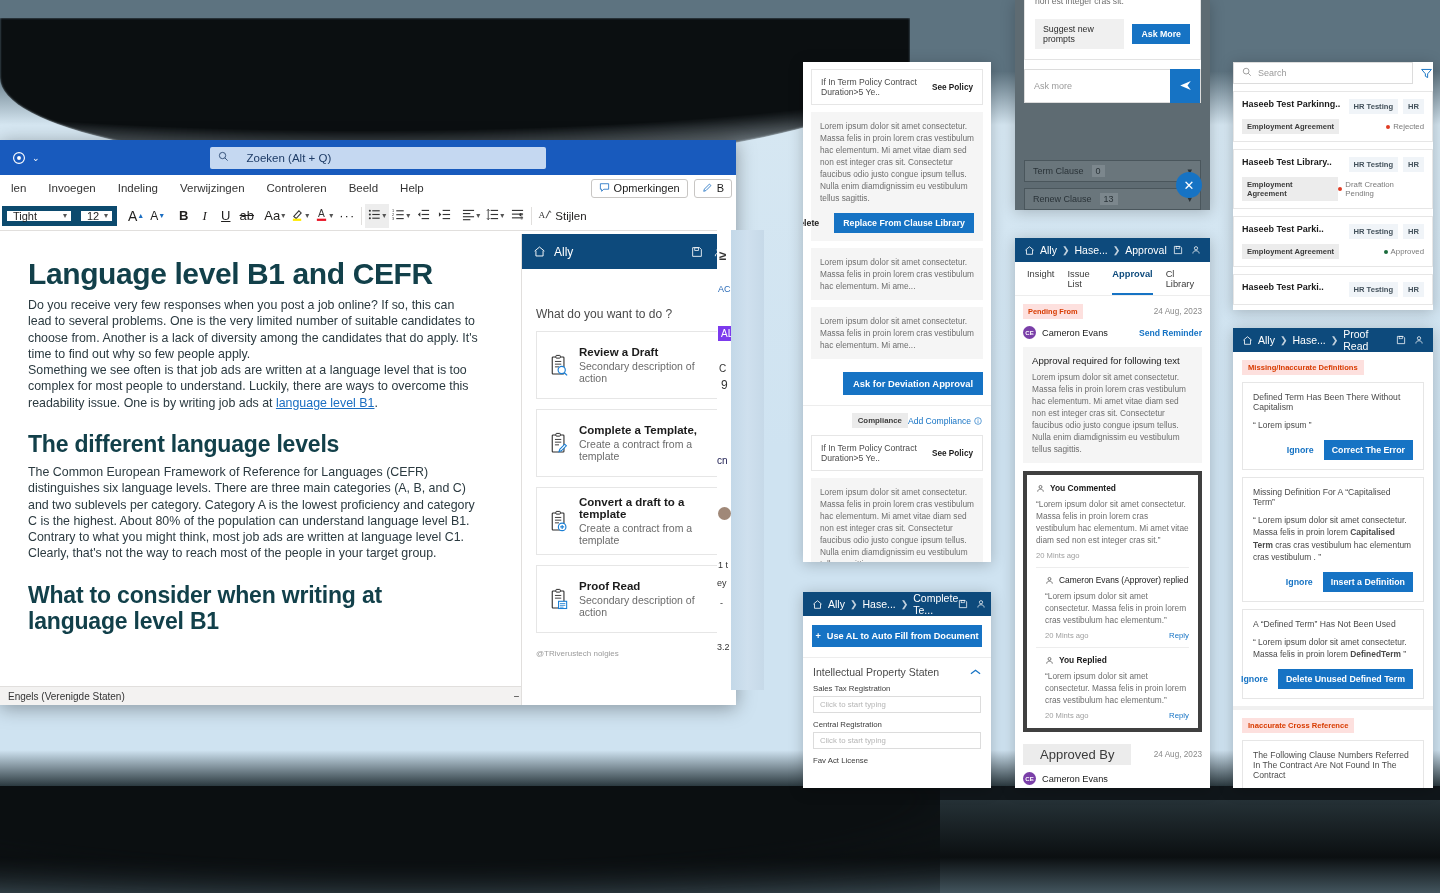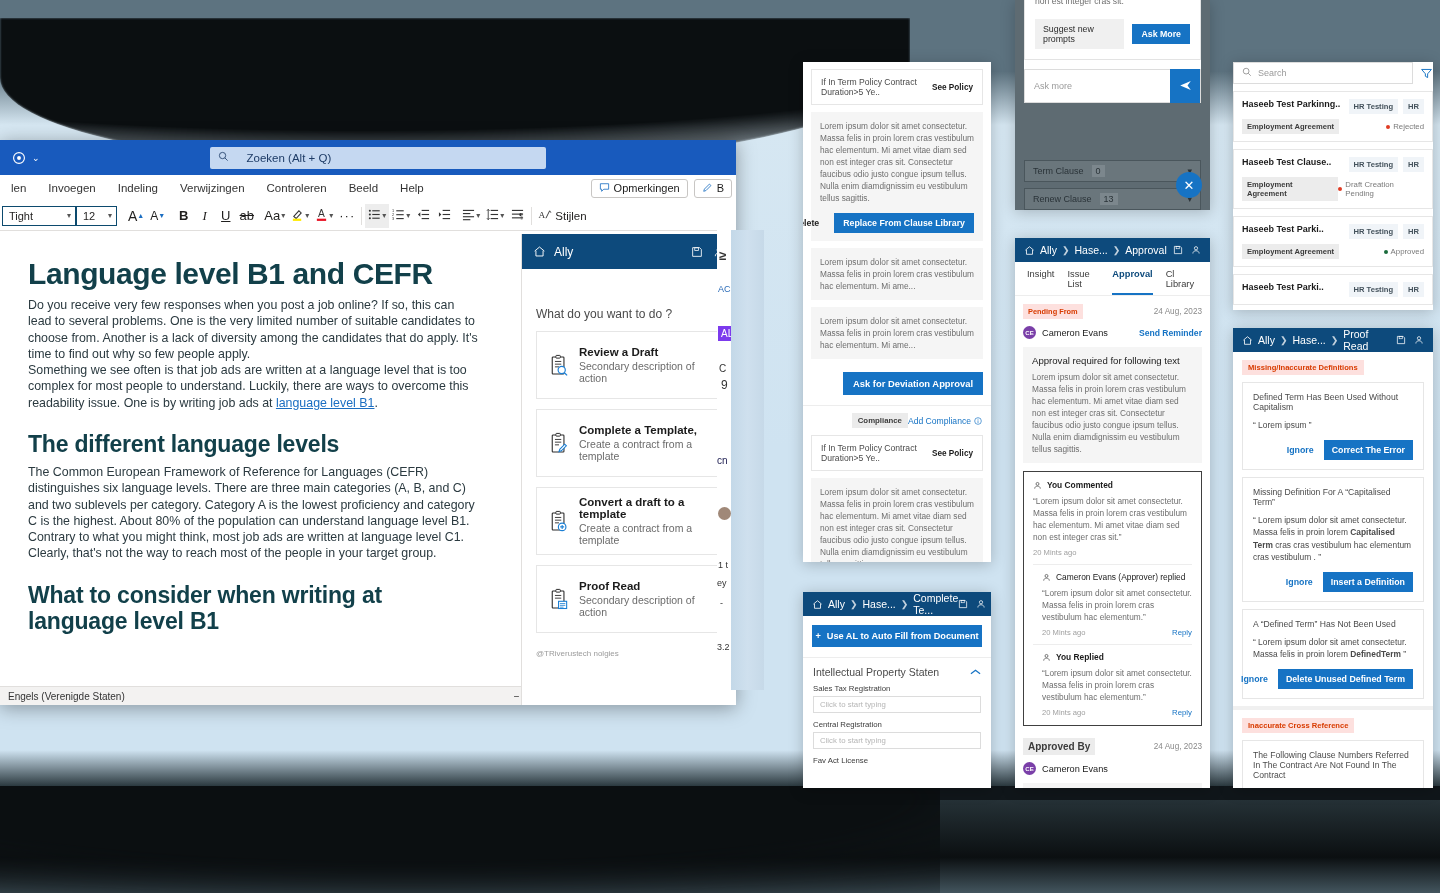--- a/index.html
+++ b/index.html
@@ -55,21 +55,21 @@
   .word-tabs-right { position:absolute; right:4px; display:flex; gap:6px; align-items:center; }
   .pillbtn {
     border:1px solid #c8c6c4; border-radius:3px; height:19px; display:flex; align-items:center;
     gap:4px; padding:0 7px; font-size:11px; color:#1b1b1b; background:#fff;
   }
   .word-ribbon {
     height:30px; border-bottom:1px solid #e1dfdd; display:flex; align-items:center;
     gap:0; padding-left:2px; background:#fff; font-size:11.5px; color:#201f1e;
   }
   .rb-combo {
-    height:20px; border:1px solid #0c4a6e; display:flex; align-items:center; font-size:11px;
+    height:20px; border:5px solid #0c4a6e; display:flex; align-items:center; font-size:11px;
     padding:0 4px 0 6px; justify-content:space-between; background:#fff;
   }
   .rb-btn {
     min-width:21px; height:24px; display:flex; align-items:center; justify-content:center;
     font-size:13px; color:#201f1e; padding:0 3px;
   }
   .rb-sep { width:1px; height:18px; background:#e1dfdd; margin:0 3px; }
   .rb-chev { font-size:8px; color:#555; margin-left:1px; }
   .word-page { background:#fff; height:412px; padding:26px 0 0 28px; position:relative; overflow:hidden; }
   .doc-h1 { font-size:30px; color:#12404a; font-weight:700; letter-spacing:-.4px; line-height:1.1; }
@@ -170,28 +170,28 @@
     background:#1673c4; color:#fff; display:flex; align-items:center; justify-content:center; font-size:13px;
   }
 
   
   #approval-panel { left:1015px; top:238px; width:195px; height:550px; }
   .ap-tabs { display:flex; gap:13px; padding:7px 12px 0; font-size:9.3px; color:#3b3b3b;
              border-bottom:1px solid #ededed; }
   .ap-tab { padding-bottom:6px; }
   .ap-tab.active { font-weight:700; color:#0d4a7c; border-bottom:2px solid #1673c4; }
   .badge-pend { background:#fde0de; color:#d83b01; font-size:7.4px; font-weight:700; padding:3px 5px; }
-  .badge-appr { background:#ececec; color:#3b3b3b; font-size:10px; font-weight:700; padding:3px 5px; }
+  .badge-appr { background:#ececec; color:#3b3b3b; font-size:13px; font-weight:400; padding:3px 17px; }
   .row-between { display:flex; align-items:center; justify-content:space-between; }
   .avatar { width:13px; height:13px; border-radius:50%; background:#7a3fa8; color:#fff;
             font-size:6px; display:flex; align-items:center; justify-content:center; font-weight:700; }
   .date-txt { font-size:8.2px; color:#8a8a8a; }
   .grey-block { background:#f5f5f5; padding:8px 9px; margin:0 8px; }
   .gb-title { font-size:9.6px; color:#1b1b1b; margin-bottom:5px; }
-  .comment-box { border:1px solid #404040; margin:8px 8px 0; padding:8px 9px; }
+  .comment-box { border:4px solid #404040; margin:8px 8px 0; padding:8px 9px; }
   .cm-head { display:flex; align-items:center; gap:5px; font-size:8.4px; font-weight:700; color:#1b1b1b; }
   .cm-body { font-size:8.3px; color:#6e6e6e; line-height:1.45; margin-top:5px; }
   .cm-meta { font-size:7.6px; color:#a0a0a0; margin-top:5px; }
   .cm-nested { border-top:1px solid #ededed; margin-top:7px; padding:7px 0 0 9px; }
 
   
   #contracts-panel { left:1233px; top:62px; width:200px; height:248px; background:#fff; }
   .search-row { display:flex; align-items:center; gap:7px; }
   .search-box { flex:1; border:1px solid #dcdcdc; height:22px; display:flex; align-items:center;
                 gap:6px; padding:0 8px; font-size:9px; color:#9a9a9a; }
@@ -822,21 +822,21 @@
       <span class="ct-type">Employment Agreement</span>
       <span class="ct-status">
           <span class="dot" style="background:#e03b24"></span>
           <span>Rejected</span>
         </span>
     </div>
   </div>
 
   <div class="ct-card">
     <div class="ct-top">
-      <span class="ct-name">Haseeb Test Clause..</span>
+      <span class="ct-name">Haseeb Test Library..</span>
       <span class="ct-tags">
         <span class="ct-tag">HR Testing</span>
         <span class="ct-tag">HR</span>
       </span>
     </div>
     <div class="ct-bot">
       <span class="ct-type">Employment Agreement</span>
       <span class="ct-status">
           <span class="dot" style="background:#e03b24"></span>
           <span>Draft Creation Pending</span>
@@ -900,21 +900,21 @@
             <circle cx="8" cy="5.2" r="2.6" fill="none" stroke="#fff" stroke-width="1.2"></circle>
             <path d="M3 13.6c0-2.8 2.2-4.4 5-4.4s5 1.6 5 4.4" fill="none" stroke="#fff" stroke-width="1.2"></path>
           </svg>
         </span>
     </div>
   </div>
 
   <div class="pr-badge">Missing/Inaccurate Definitions</div>
 
   <div class="pr-card">
-    <div class="pr-title">Defined Term Has Been Used Without Capitalism</div>
+    <div class="pr-title">Defined Term Has Been There Without Capitalism</div>
     <div class="pr-quote">“ Lorem ipsum ”</div>
     <div class="pr-actions">
       <span class="pr-ignore">Ignore</span>
       <span class="btn-blue" style="padding:5px 8px">Correct The Error</span>
     </div>
   </div>
 
   <div class="pr-card">
     <div class="pr-title">Missing Definition For A “Capitalised Term”</div>
     <div class="pr-quote"><span>“ Lorem ipsum dolor sit amet consectetur. Massa felis in proin lorem </span><b>Capitalised Term</b><span> cras cras vestibulum hac elementum cras vestibulum . ”</span></div>

